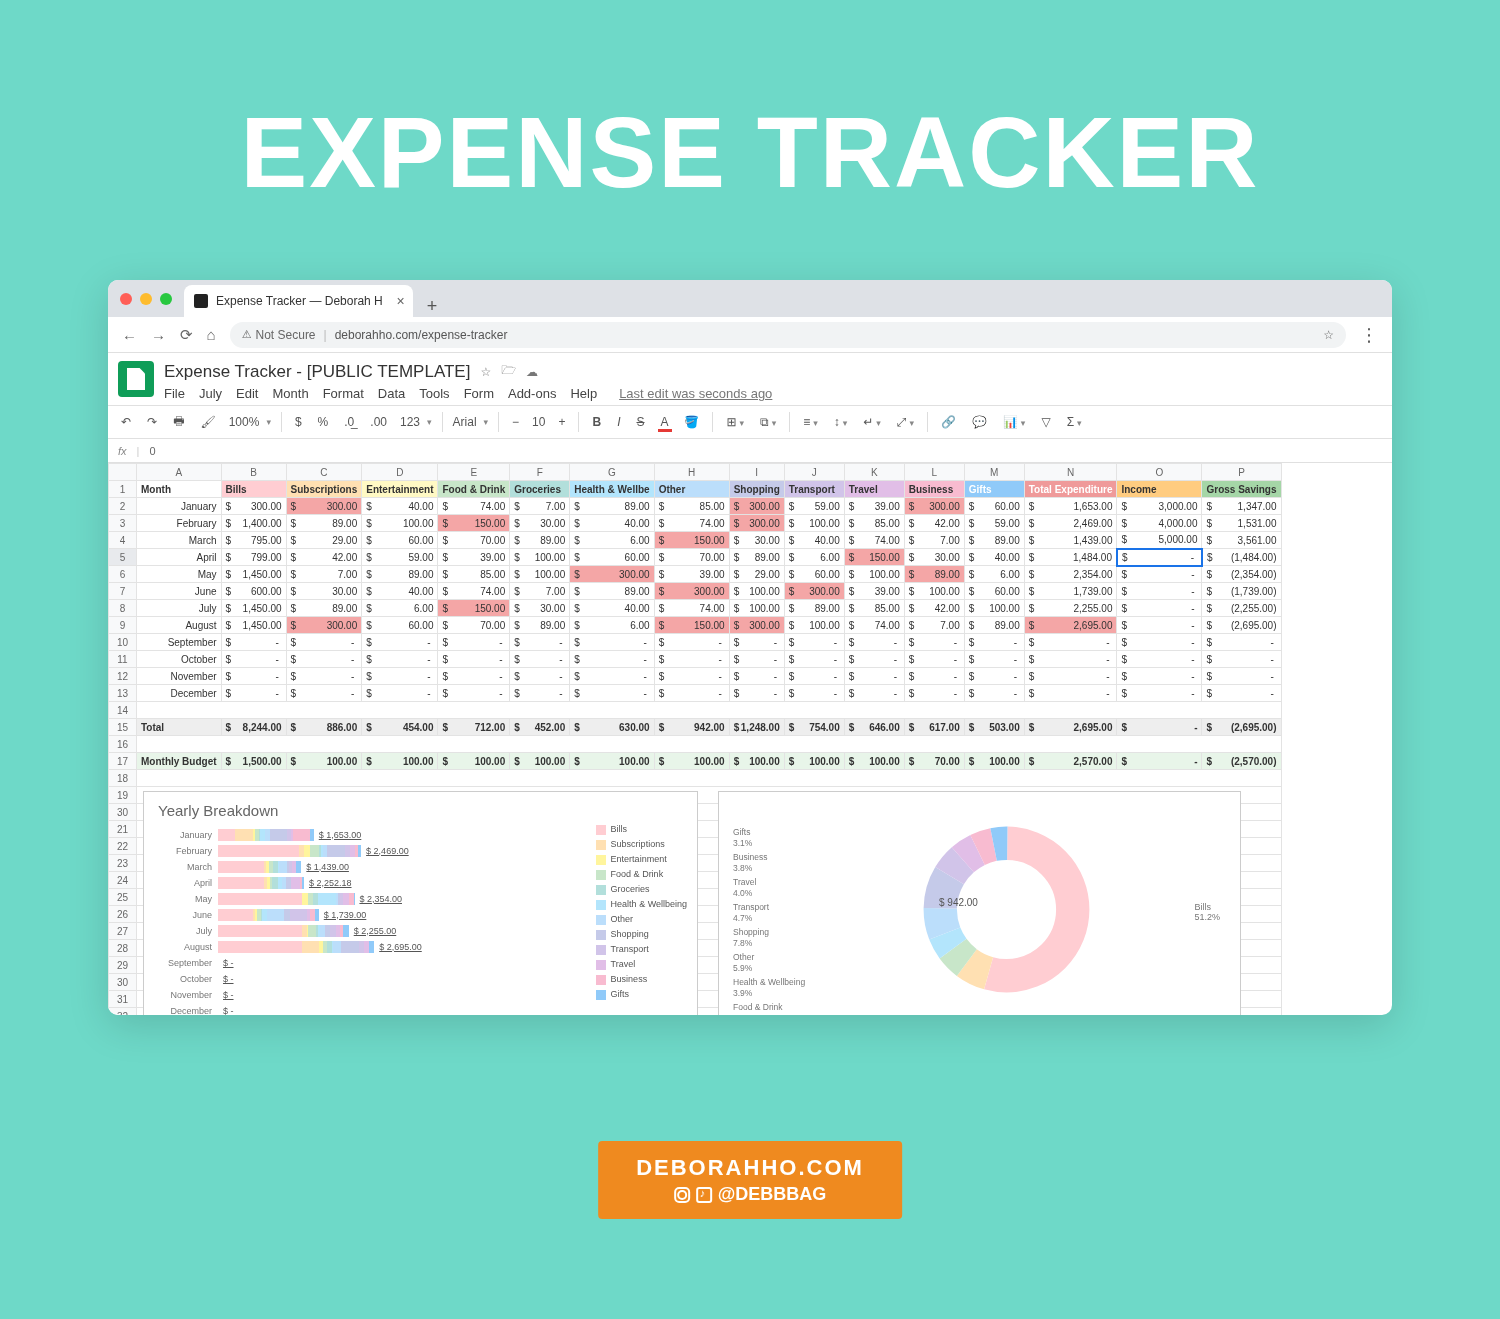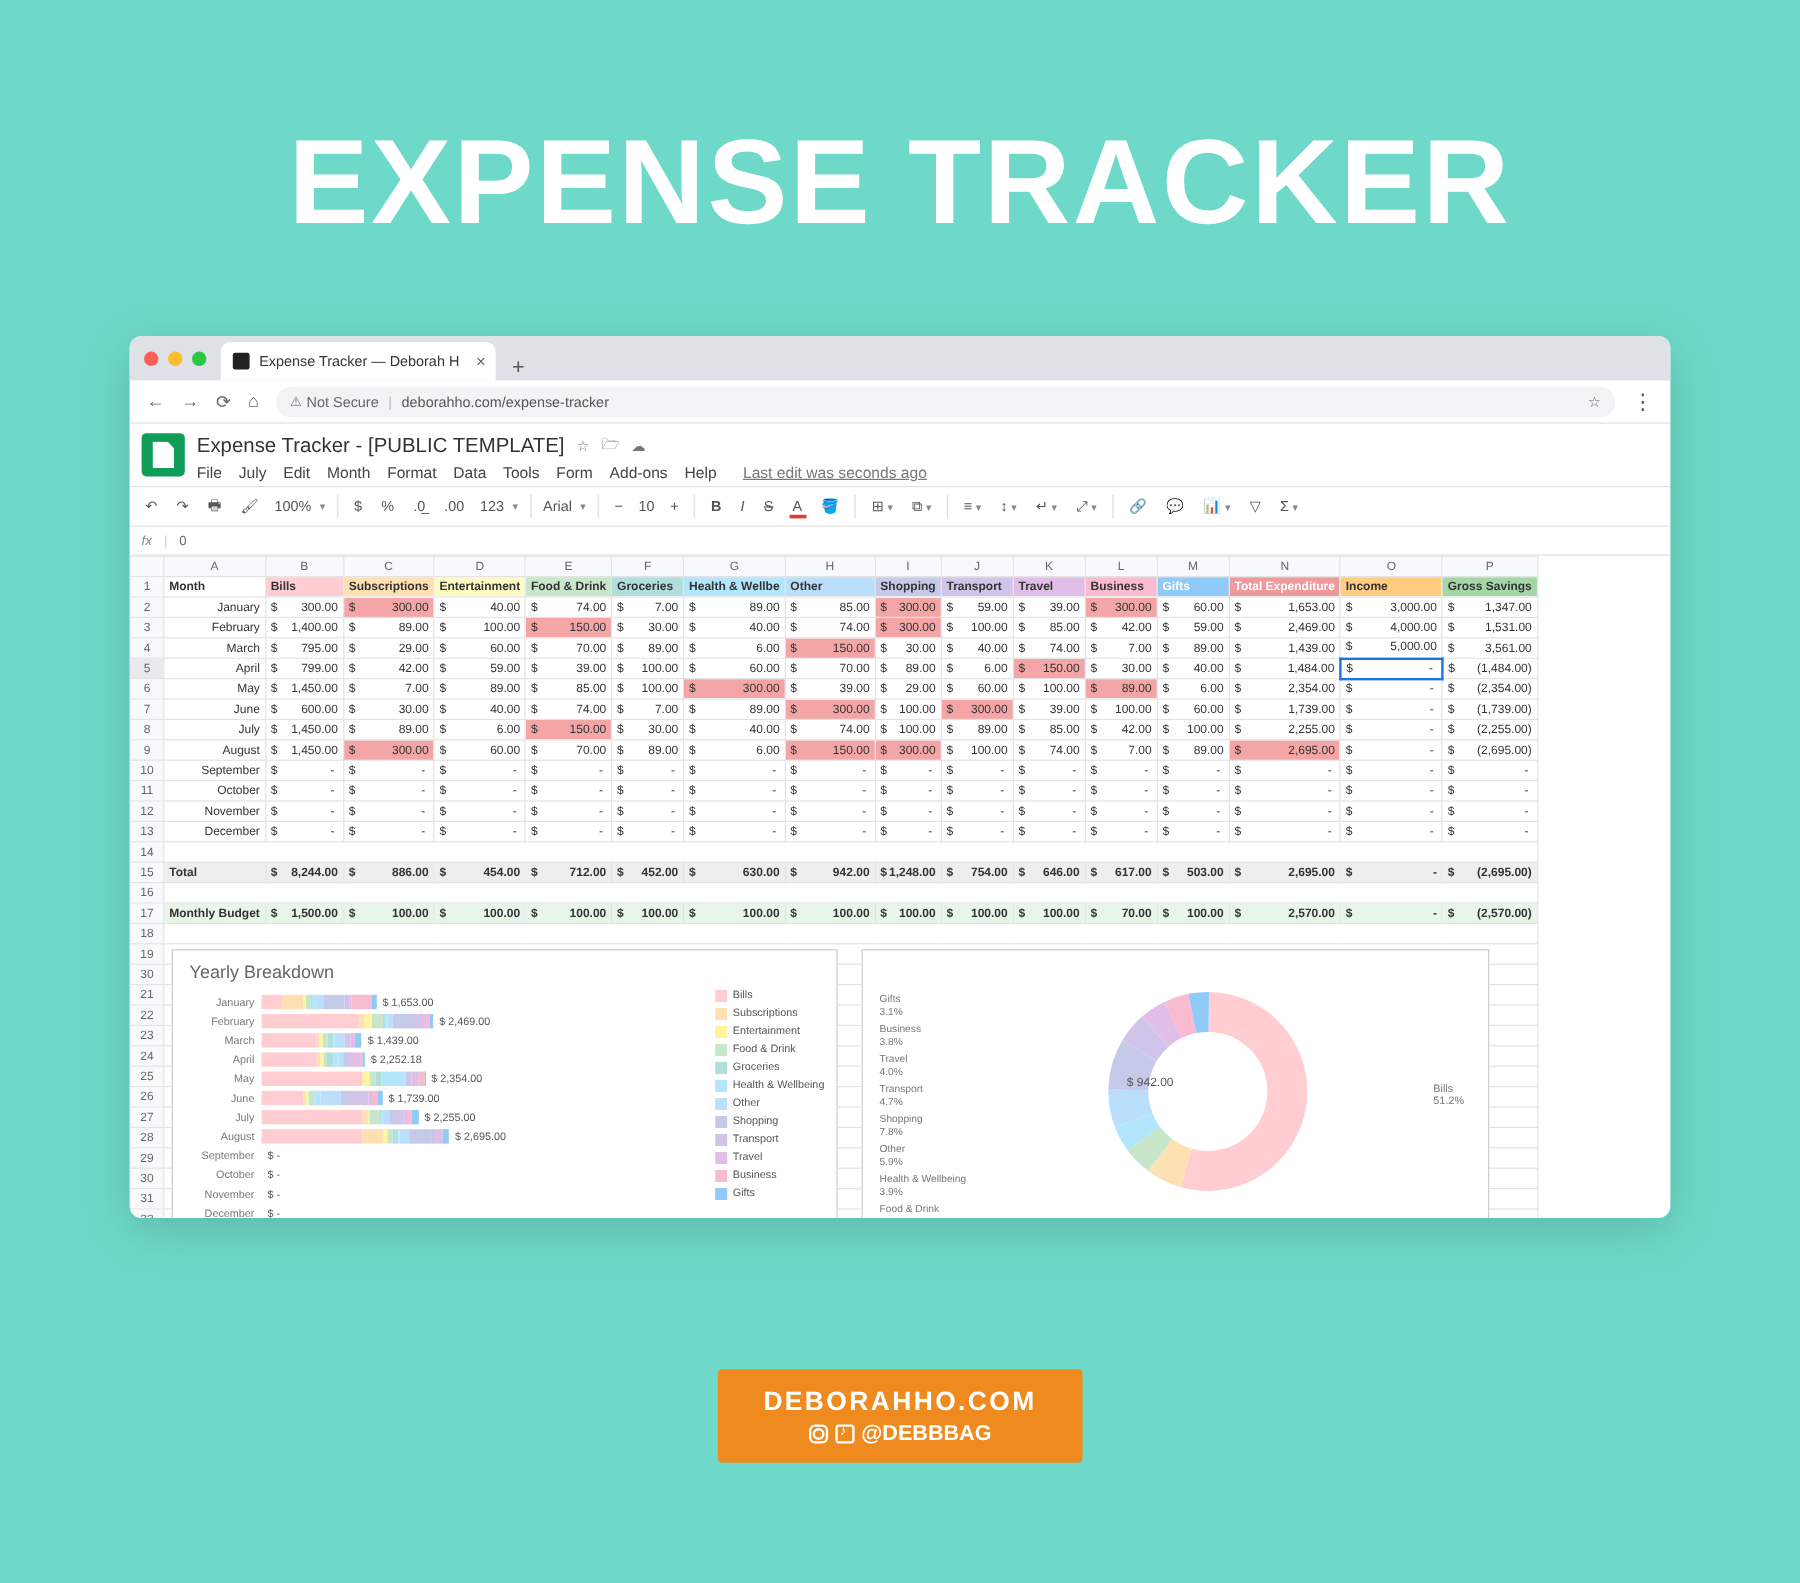--- a/index.html
+++ b/index.html
@@ -64,21 +64,21 @@
   td.hi { background:#f4a6a6 !important; }
   td.active-cell { border:2px solid #1a73e8 !important; background:#fff; }
   tr.active-row th, th.active-col { background:#e8eaed; }
   .charts { position:absolute; top:328px; left:35px; display:flex; gap:20px; }
   .chart-box { background:#fff; border:1px solid #ccc; font-size:11px; color:#555; padding:10px 14px 8px 14px; }
   .chart-box h4 { font-size:15px; font-weight:normal; margin-bottom:8px; color:#666; }
   .yearly { width:555px; height:245px; position:relative; }
   .bar-row { display:flex; align-items:center; height:15px; margin-bottom:1px; }
   .bar-row .bl { width:60px; text-align:right; padding-right:6px; font-size:9px; color:#777; }
   .bar-row .bars { display:flex; height:12px; }
-  .bar-row .bval { font-size:9px; color:#555; margin-left:5px; }
+  .bar-row .bval { font-size:9px; color:#555; margin-left:5px;text-decoration:underline; }
   .seg { height:100%; }
   .c-bills{background:#ffcdd2;} .c-subs{background:#ffe0b2;} .c-ent{background:#fff59d;}
   .c-food{background:#c8e6c9;} .c-groc{background:#b2dfdb;} .c-health{background:#b3e5fc;}
   .c-other{background:#bbdefb;} .c-shop{background:#c5cae9;} .c-trans{background:#d1c4e9;}
   .c-travel{background:#e1bee7;} .c-bus{background:#f8bbd0;} .c-gifts{background:#90caf9;}
   .y-legend { position:absolute; right:10px; top:30px; font-size:9px; line-height:15px; }
   .y-legend div { display:flex; align-items:center; gap:5px; }
   .y-legend .sw { width:10px; height:10px; }
   .categories { width:523px; height:230px; position:relative; }
   .donut { position:absolute; left:200px; top:30px; }

